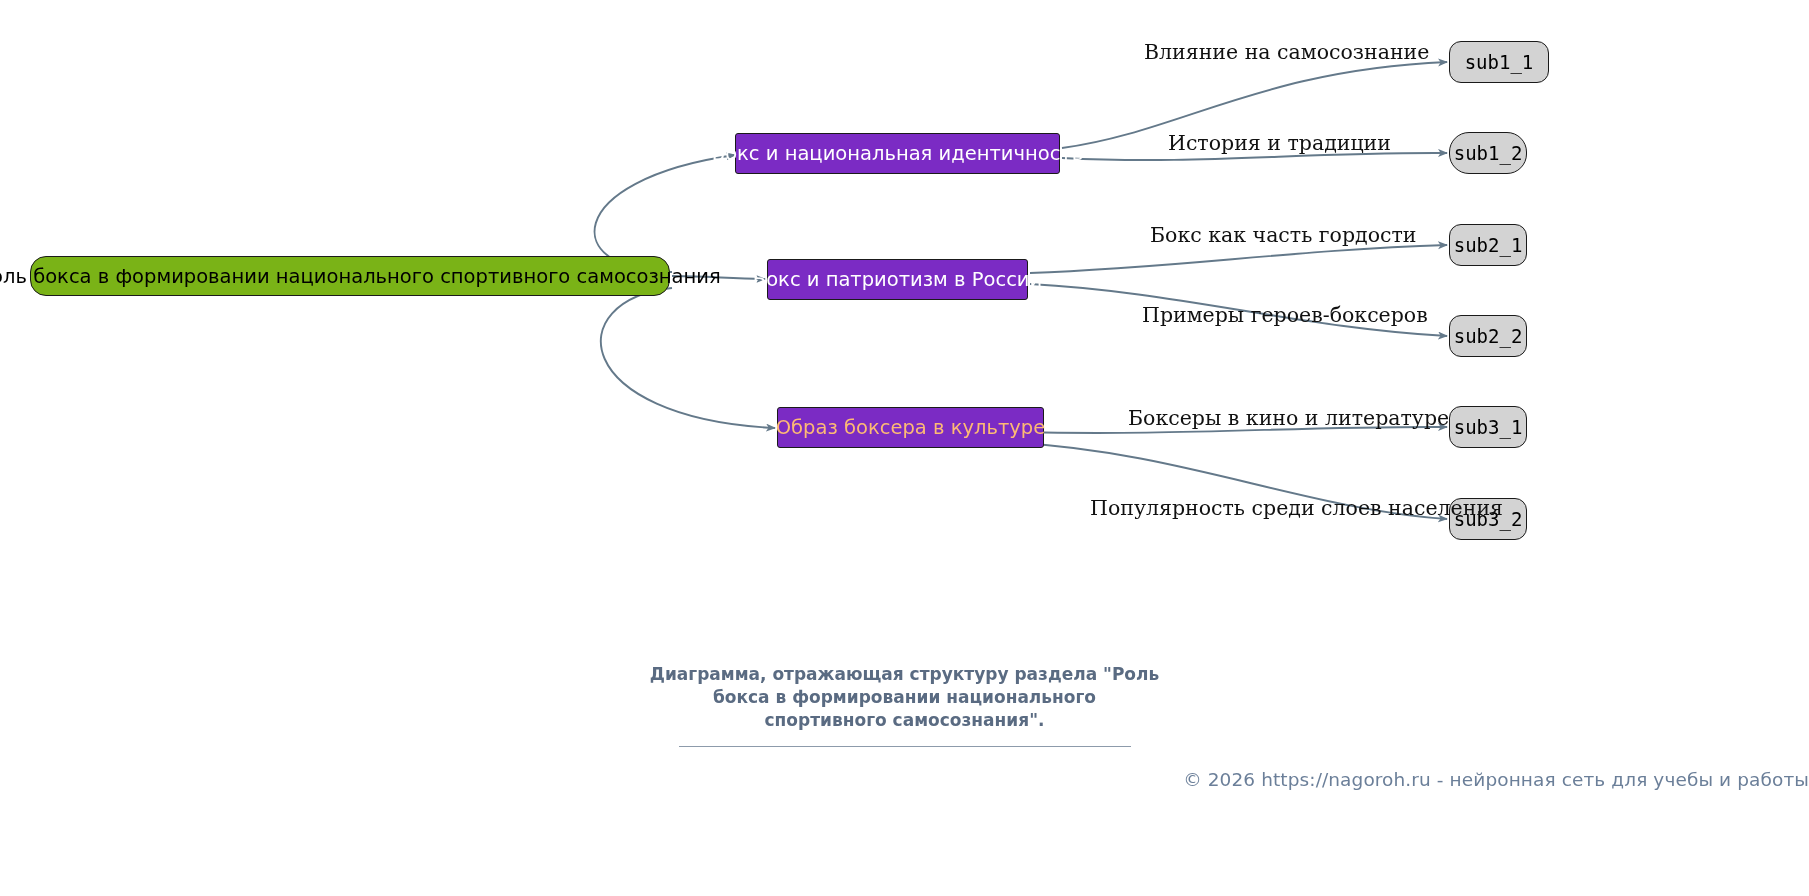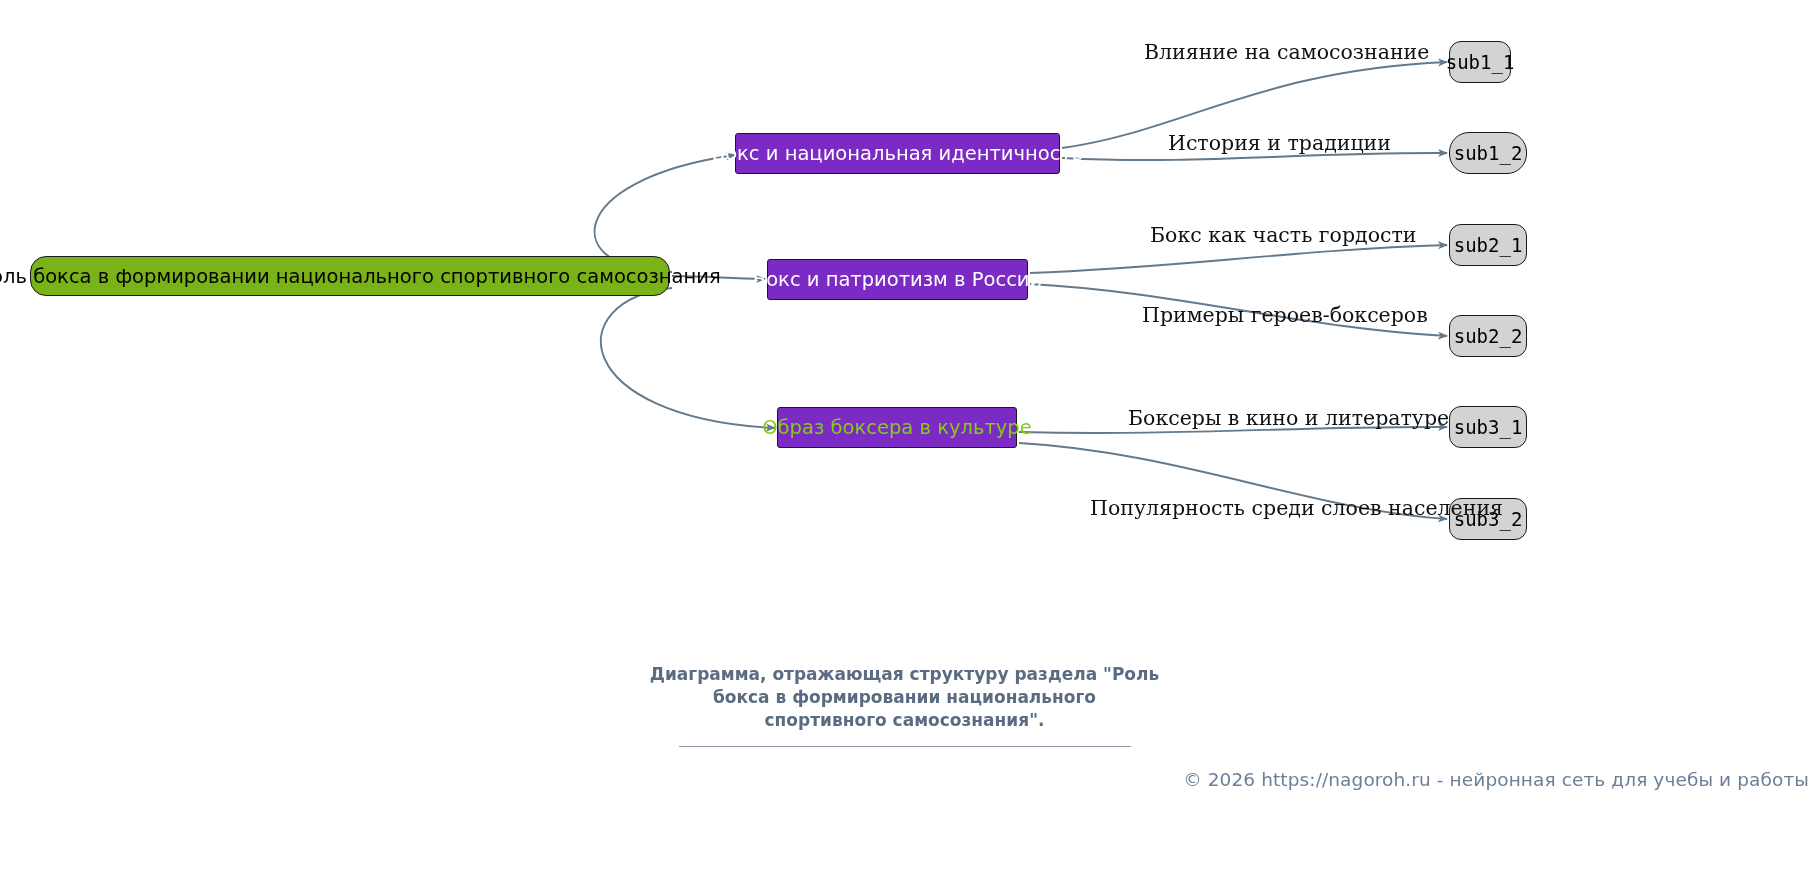--- a/index.html
+++ b/index.html
@@ -133,23 +133,23 @@
 
     <path d="M 1019,432 C 1180,436 1300,426 1447,427" fill="none" stroke="#64798a" stroke-width="1.9" marker-end="url(#arrow)"></path>
 
     <path d="M 1019,443 C 1180,452 1310,510 1447,519" fill="none" stroke="#64798a" stroke-width="1.9" marker-end="url(#arrow)"></path>
   </svg>
 
   <div class="node root" id="n-root" style="left: 30px; top: 256px; width: 640px; height: 40px; background: rgb(122, 179, 23); color: rgb(0, 0, 0);">Роль бокса в формировании национального спортивного самосознания</div>
 
   <div class="node branch" id="n-b1" style="left: 735px; top: 133px; width: 325px; height: 41px; background: rgb(123, 43, 196); color: rgb(255, 255, 255);">Бокс и национальная идентичность</div>
   <div class="node branch" id="n-b2" style="left: 767px; top: 259px; width: 261px; height: 41px; background: rgb(123, 43, 196); color: rgb(255, 255, 255);">Бокс и патриотизм в России</div>
-  <div class="node branch" id="n-b3" style="left: 777px; top: 407px; width: 240px; height: 41px; background: rgb(123, 43, 196); color: #84cc16;">Образ боксера в культуре</div>
+  <div class="node branch" id="n-b3" style="left: 777px; top: 407px; width: 267px; height: 41px; background: rgb(123, 43, 196); color: #fdba74;">Образ боксера в культуре</div>
 
-  <div class="node leaf" id="n-l0" style="left: 1449px; top: 41px; width: 62px; height: 42px; background: rgb(211, 211, 211);">sub1_1</div>
+  <div class="node leaf" id="n-l0" style="left: 1449px; top: 41px; width: 100px; height: 42px; background: rgb(211, 211, 211);">sub1_1</div>
   <div class="node leaf" id="n-l1" style="left: 1449px; top: 132px; width: 78px; height: 42px; background: rgb(211, 211, 211); border-radius: 20px;">sub1_2</div>
   <div class="node leaf" id="n-l2" style="left: 1449px; top: 224px; width: 78px; height: 42px; background: rgb(211, 211, 211);">sub2_1</div>
   <div class="node leaf" id="n-l3" style="left: 1449px; top: 315px; width: 78px; height: 42px; background: rgb(211, 211, 211);">sub2_2</div>
   <div class="node leaf" id="n-l4" style="left: 1449px; top: 406px; width: 78px; height: 42px; background: rgb(211, 211, 211);">sub3_1</div>
   <div class="node leaf" id="n-l5" style="left: 1449px; top: 498px; width: 78px; height: 42px; background: rgb(211, 211, 211);">sub3_2</div>
 
   <div class="edge-label" id="el-0" style="left: 1144px; top: 42px;">Влияние на самосознание</div>
   <div class="edge-label" id="el-1" style="left: 1168px; top: 133px;">История и традиции</div>
   <div class="edge-label" id="el-2" style="left: 1150px; top: 225px;">Бокс как часть гордости</div>
   <div class="edge-label" id="el-3" style="left: 1142px; top: 305px;">Примеры героев-боксеров</div>

